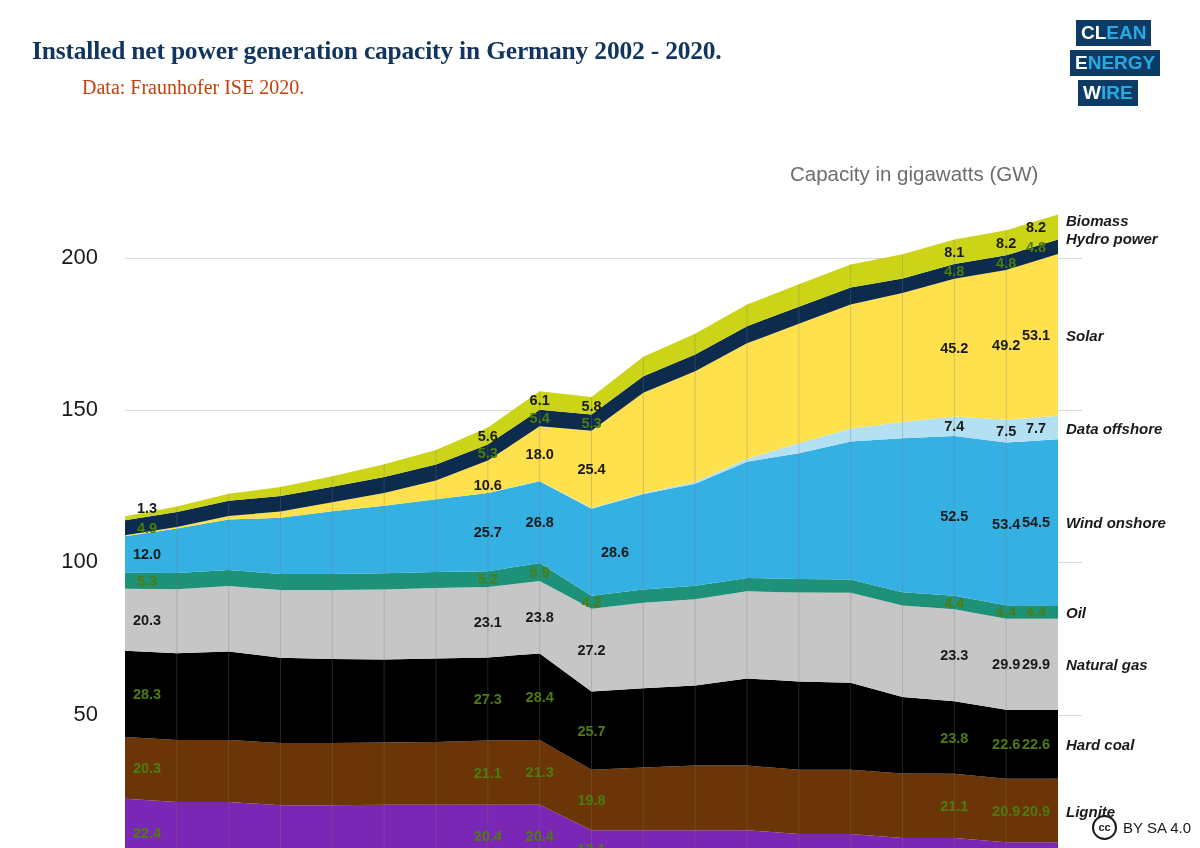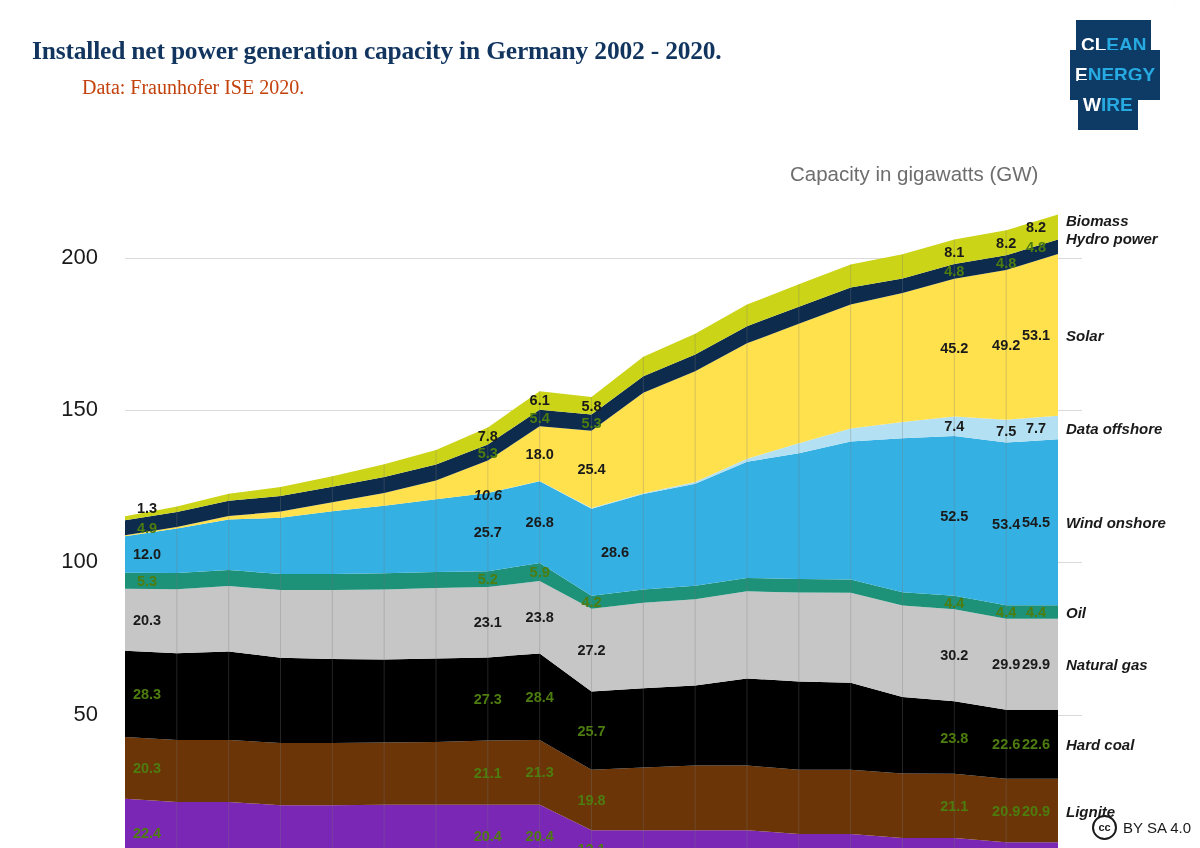--- a/index.html
+++ b/index.html
@@ -26,21 +26,21 @@
   #header-sub{
     position:absolute;left:82px;top:76px;
     font-family:"Liberation Serif", serif;
     font-size:20px;color:#c2410c;white-space:nowrap;
   }
   
   #logo{position:absolute;left:1070px;top:20px;width:100px;height:92px;}
   .logo-row{
     position:absolute;background:#0d3b66;color:#ffffff;
     font-family:"Liberation Sans", sans-serif;font-weight:bold;
-    font-size:19px;line-height:26px;padding:12px 5px;white-space:nowrap;
+    font-size:19px;line-height:26px;padding:0 5px;white-space:nowrap;
   }
   .logo-row .accent{color:#27aae1;}
   #logo-clean{left:6px; top:0px;}
   #logo-energy{left:0px; top:30px;}
   #logo-wire{left:8px; top:60px;text-align:right;}
   
   #chart-area{
     position:absolute;left:0;top:122px;width:1092px;height:726px;
   }
   #axis-title{
@@ -162,55 +162,55 @@
       <div class="vlabel light" style="left: 487.8px; top: 577px;">27.3</div>
       <div class="vlabel light" style="left: 539.7px; top: 574.7px;">28.4</div>
       <div class="vlabel light" style="left: 591.5px; top: 608.7px;">25.7</div>
       <div class="vlabel light" style="left: 954.3px; top: 615.5px;">23.8</div>
       <div class="vlabel light" style="left: 1006.2px; top: 622.2px;">22.6</div>
       <div class="vlabel light" style="left: 1036px; top: 622.2px;">22.6</div>
       <div class="vlabel dark" style="left: 147px; top: 497.8px;">20.3</div>
       <div class="vlabel dark" style="left: 487.8px; top: 500.2px;">23.1</div>
       <div class="vlabel dark" style="left: 539.7px; top: 495.2px;">23.8</div>
       <div class="vlabel dark" style="left: 591.5px; top: 528.1px;">27.2</div>
-      <div class="vlabel dark" style="left: 954.3px; top: 533.3px;">30.2</div>
+      <div class="vlabel dark" style="left: 954.3px; top: 533.3px;">23.3</div>
       <div class="vlabel dark" style="left: 1006.2px; top: 542.3px;">29.9</div>
       <div class="vlabel dark" style="left: 1036px; top: 542.3px;">29.9</div>
       <div class="vlabel light" style="left: 147px; top: 458.8px;">5.3</div>
       <div class="vlabel light" style="left: 487.8px; top: 457.1px;">5.2</div>
       <div class="vlabel light" style="left: 539.7px; top: 449.9px;">5.9</div>
       <div class="vlabel light" style="left: 591.5px; top: 480.3px;">4.2</div>
       <div class="vlabel light" style="left: 954.3px; top: 480.6px;">4.4</div>
       <div class="vlabel light" style="left: 1006.2px; top: 490px;">4.4</div>
       <div class="vlabel light" style="left: 1036px; top: 490px;">4.4</div>
       <div class="vlabel dark" style="left: 147px; top: 432.4px;">12.0</div>
       <div class="vlabel dark" style="left: 487.8px; top: 410px;">25.7</div>
       <div class="vlabel dark" style="left: 539.7px; top: 400.1px;">26.8</div>
       <div class="vlabel dark" style="left: 615px; top: 430.3px;">28.6</div>
       <div class="vlabel dark" style="left: 954.3px; top: 393.9px;">52.5</div>
       <div class="vlabel dark" style="left: 1006.2px; top: 402px;">53.4</div>
       <div class="vlabel dark" style="left: 1036px; top: 400.3px;">54.5</div>
       <div class="vlabel dark" style="left: 954.3px; top: 304.2px;">7.4</div>
       <div class="vlabel dark" style="left: 1006.2px; top: 309.2px;">7.5</div>
       <div class="vlabel dark" style="left: 1036px; top: 305.5px;">7.7</div>
-      <div class="vlabel dark" style="left: 487.8px; top: 373px; font-style: italic;">10.6</div>
+      <div class="vlabel dark" style="left: 487.8px; top: 363px;">10.6</div>
       <div class="vlabel dark" style="left: 539.7px; top: 331.6px;">18.0</div>
       <div class="vlabel dark" style="left: 591.5px; top: 347.4px;">25.4</div>
       <div class="vlabel dark" style="left: 954.3px; top: 225.6px;">45.2</div>
       <div class="vlabel dark" style="left: 1006.2px; top: 222.8px;">49.2</div>
       <div class="vlabel dark" style="left: 1036px; top: 212.9px;">53.1</div>
       <div class="vlabel light" style="left: 147px; top: 405.8px;">4.9</div>
       <div class="vlabel light" style="left: 487.8px; top: 330.5px;">5.3</div>
       <div class="vlabel light" style="left: 539.7px; top: 295.9px;">5.4</div>
       <div class="vlabel light" style="left: 591.5px; top: 300.7px;">5.3</div>
       <div class="vlabel light" style="left: 954.3px; top: 149.4px;">4.8</div>
       <div class="vlabel light" style="left: 1006.2px; top: 140.6px;">4.8</div>
       <div class="vlabel light" style="left: 1036px; top: 124.7px;">4.8</div>
       <div class="vlabel dark" style="left: 147px; top: 386.3px;">1.3</div>
-      <div class="vlabel dark" style="left: 487.8px; top: 313.9px;">7.8</div>
+      <div class="vlabel dark" style="left: 487.8px; top: 313.9px;">5.6</div>
       <div class="vlabel dark" style="left: 539.7px; top: 278.4px;">6.1</div>
       <div class="vlabel dark" style="left: 591.5px; top: 283.8px;">5.8</div>
       <div class="vlabel dark" style="left: 954.3px; top: 129.8px;">8.1</div>
       <div class="vlabel dark" style="left: 1006.2px; top: 120.8px;">8.2</div>
       <div class="vlabel dark" style="left: 1036px; top: 104.9px;">8.2</div>
     </div>
   <div id="xlabels"></div>
   <div id="serieslabels">
       <div class="serieslabel" style="top: 732.7px;">Nuclear power</div>
       <div class="serieslabel" style="top: 688.5px;">Lignite</div>

